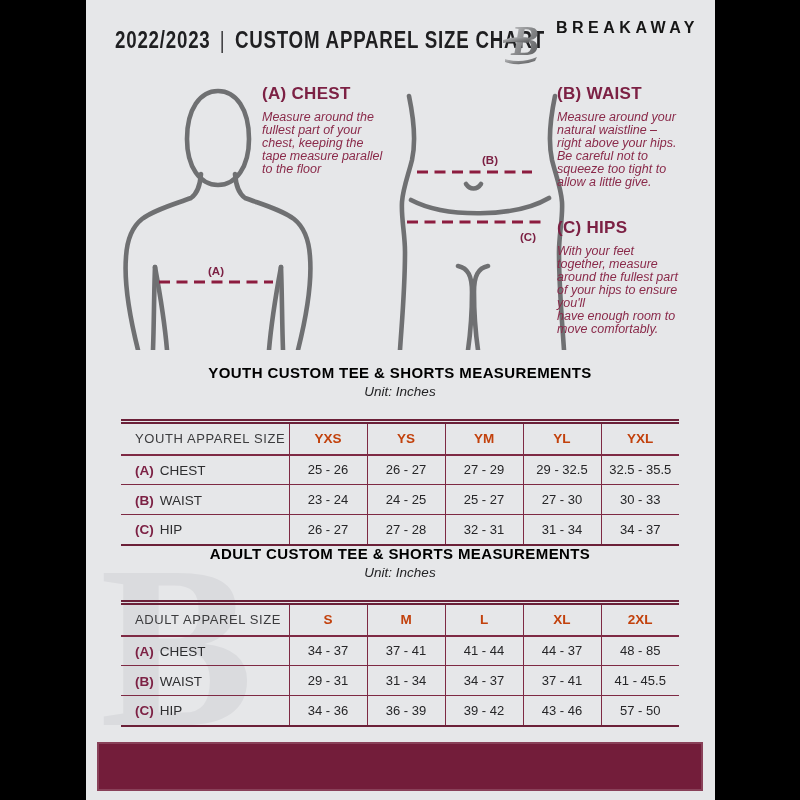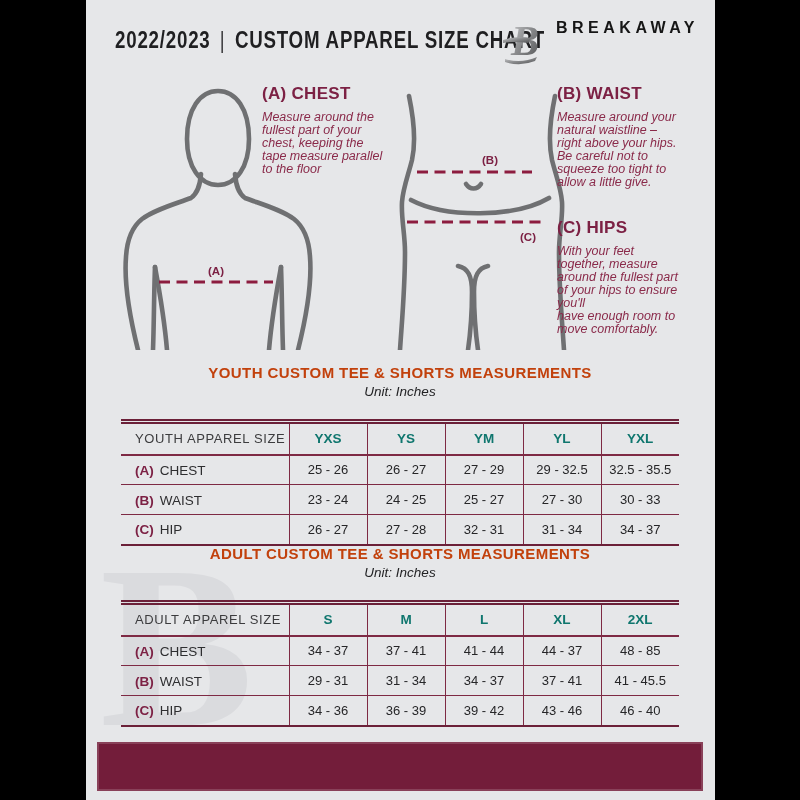--- a/index.html
+++ b/index.html
@@ -42,33 +42,33 @@
   .note-b{left:471px;top:84px;width:135px;}
   .note-c{left:471px;top:218px;width:140px;}
   .note-heading{font-size:17px;font-weight:bold;color:var(--accent);letter-spacing:0.3px;}
   .note-body{margin-top:7px;font-size:12.5px;line-height:13px;font-style:italic;
     color:var(--accent-text);white-space:pre-line;}
 
   
   .section{position:absolute;left:35px;width:558px;text-align:center;}
   .section-youth{top:364px;}
   .section-adult{top:545px;}
-  .section-title{font-size:15px;font-weight:bold;color:#c2410c;letter-spacing:0.4px;}
+  .section-title{font-size:15px;font-weight:bold;color:#000000;letter-spacing:0.4px;}
   .section-unit{font-size:13.5px;font-style:italic;color:#232325;margin-top:3px;}
   table.size-table{border-collapse:collapse;table-layout:fixed;width:558px;margin-top:20px;}
   .size-table th,.size-table td{padding:0;vertical-align:middle;}
   .size-table thead tr{height:33px;}
   .size-table tbody tr{height:30px;}
   .size-table th{border-top:5px double var(--table-heavy);border-bottom:2px solid var(--table-line);}
   .size-table td{border-bottom:1.5px solid var(--table-line);}
   .size-table tbody tr:last-child td{border-bottom:2.5px solid var(--table-heavy);}
   .size-table th + th, .size-table td + td{border-left:1.8px solid var(--table-line);}
   .size-table .first-col{text-align:left;padding-left:14px;}
   th.first-col{font-weight:normal;font-size:13px;color:#3c3c3e;letter-spacing:0.6px;}
-  th.size-col{font-size:13.5px;font-weight:bold;color:#0f766e;}
+  th.size-col{font-size:13.5px;font-weight:bold;color:#c2410c;}
   td.value-cell{font-size:13px;color:#262628;text-align:center;}
   .rl-key{font-weight:bold;color:var(--accent);font-size:13.5px;}
   .rl-name{color:#2e2e30;font-size:13.5px;margin-left:6px;}
 
   
   .footer-bar{position:absolute;left:11px;top:742px;width:606px;height:49px;
     background:var(--accent-dark);border:2px solid rgba(255,255,255,0.16);z-index:2;}
 </style>
 </head>
 <body>
@@ -241,21 +241,21 @@
             <td class="value-cell">34 - 37</td>
             <td class="value-cell">37 - 41</td>
             <td class="value-cell">41 - 45.5</td>
           </tr>
           <tr>
             <td class="first-col"><span class="rl-key">(C)</span><span class="rl-name">HIP</span></td>
             <td class="value-cell">34 - 36</td>
             <td class="value-cell">36 - 39</td>
             <td class="value-cell">39 - 42</td>
             <td class="value-cell">43 - 46</td>
-            <td class="value-cell">46 - 40</td>
+            <td class="value-cell">57 - 50</td>
           </tr>
         </tbody>
       </table>
     </div>
 
     <div class="footer-bar"></div>
   </div>
 </div>
 
 </body></html>

